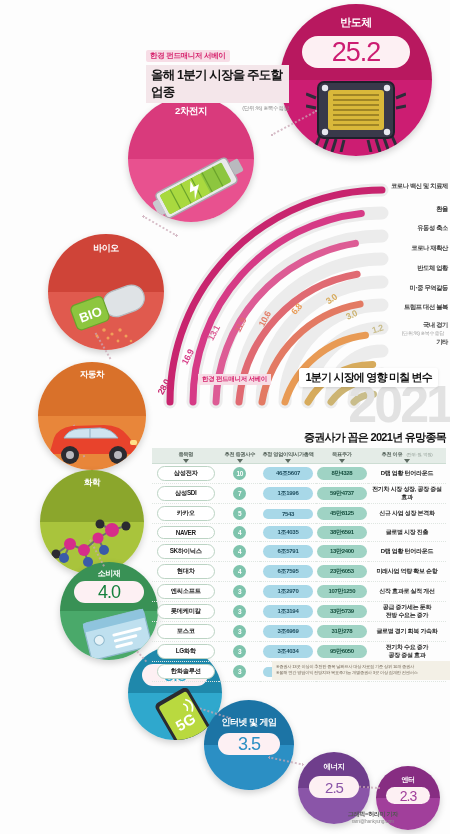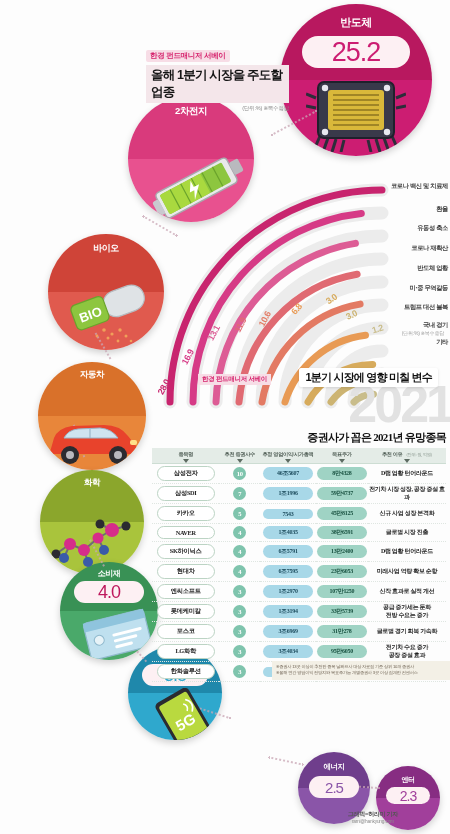--- a/index.html
+++ b/index.html
@@ -50,21 +50,21 @@
   #arccap{position:absolute;left:48px;top:196px;z-index:5;}
   #arccap .sub{font-size:6.5px;font-weight:bold;color:#d6246e;
         background:#f7dde6;padding:1px 4px;display:inline-block;letter-spacing:-.3px;}
   #arccap .main{font-size:11px;font-weight:bold;color:#111;margin-top:2px;
         background:#fff;padding:2px 6px;display:inline-block;letter-spacing:-.8px;
         box-shadow:0 1px 3px rgba(0,0,0,.12);border-radius:2px;margin-left:24px;}
   #yearmark{position:absolute;right:-2px;bottom:-10px;font-size:52px;font-weight:bold;
         color:#e2e2e2;letter-spacing:-3px;z-index:1;line-height:1;}
 
   
-  #tablewrap{position:absolute;left:152px;top:430px;width:294px;z-index:4;font-family:Liberation Serif, serif;}
+  #tablewrap{position:absolute;left:152px;top:430px;width:294px;z-index:4;}
   #tbl-title{font-size:11px;font-weight:bold;color:#111;text-align:right;
         letter-spacing:-.7px;margin-bottom:3px;}
   #tbl{width:100%;border-collapse:collapse;}
   #tbl th{background:#e4ece7;font-size:5.2px;font-weight:bold;color:#4c5a52;
         padding:3px 1px 5px;letter-spacing:-.3px;position:relative;
         border-bottom:1px solid #cdddd3;}
   #tbl th .caret{position:absolute;left:50%;bottom:-0px;transform:translateX(-50%);
         width:0;height:0;border-left:3px solid transparent;
         border-right:3px solid transparent;border-top:4px solid #5d6b62;}
   #tbl td{font-size:6px;padding:2px 1px;text-align:center;letter-spacing:-.3px;
@@ -242,21 +242,21 @@
       <circle cx="46" cy="48" r="5" fill="#3a5ba8"></circle>
       <circle cx="62" cy="36" r="5" fill="#3a5ba8"></circle>
     </svg>
   </div>
 
   <div class="bubble" style="left:60px;top:562px;width:98px;height:98px;">
     <div class="b-top" style="background:#399155;"></div>
     <div class="b-bot" style="background:#4aa96a;"></div>
     <div class="b-name" style="top:6px;font-size:8px;">소비재</div>
     <div class="b-pill" style="top:19px;width:70px;height:22px;">
-      <span class="b-val" style="font-size:18px;color:#be185d;">4.0</span>
+      <span class="b-val" style="font-size:18px;color:#15803d;">4.0</span>
     </div>
     <svg class="art" style="left:14px;top:44px;" width="84" height="54" viewBox="0 0 84 54">
       <g transform="rotate(-14 42 27)">
         <rect x="12" y="10" width="62" height="38" rx="4" fill="#bfe0ef" stroke="#8fb9cd" stroke-width="1.2"></rect>
         <rect x="12" y="10" width="62" height="9" fill="#8fc4dd"></rect>
         <circle cx="24" cy="30" r="5" fill="#e7f3f8" stroke="#8fb9cd" stroke-width="1"></circle>
         <g fill="#ffffff">
           <rect x="38" y="27" width="30" height="3" rx="1.4"></rect>
           <rect x="38" y="33" width="24" height="3" rx="1.4"></rect>
           <rect x="38" y="39" width="18" height="3" rx="1.4"></rect>
@@ -278,20 +278,28 @@
         <rect x="19" y="8" width="32" height="52" rx="3" fill="#b9d93f"></rect>
         <text x="35" y="40" font-size="15" font-weight="bold" fill="#ffffff" text-anchor="middle" font-family="'Liberation Sans',sans-serif">5G</text>
         <g stroke="#ffffff" stroke-width="1.6" fill="none">
           <path d="M42 18 q4 4 0 8"></path>
             <path d="M46 15 q7 7 0 14"></path>
         </g>
       </g>
     </svg>
   </div>
 
+  <div class="bubble" style="left:204px;top:700px;width:90px;height:90px;">
+    <div class="b-top" style="background:#1c74a5;"></div>
+    <div class="b-bot" style="background:#2b8fc4;"></div>
+    <div class="b-name" style="top:16px;font-size:9px;">인터넷 및 게임</div>
+    <div class="b-pill" style="top:33px;width:62px;height:22px;">
+      <span class="b-val" style="font-size:18px;color:#2b8fc4;">3.5</span>
+    </div>
+  </div>
 
   <div class="bubble" style="left:298px;top:752px;width:72px;height:72px;">
     <div class="b-top" style="background:#6f3e8c;"></div>
     <div class="b-bot" style="background:#8a55a8;"></div>
     <div class="b-name" style="top:10px;font-size:7.5px;">에너지</div>
     <div class="b-pill" style="top:24px;width:50px;height:22px;">
       <span class="b-val" style="font-size:15px;color:#8a55a8;">2.5</span>
     </div>
   </div>
 

